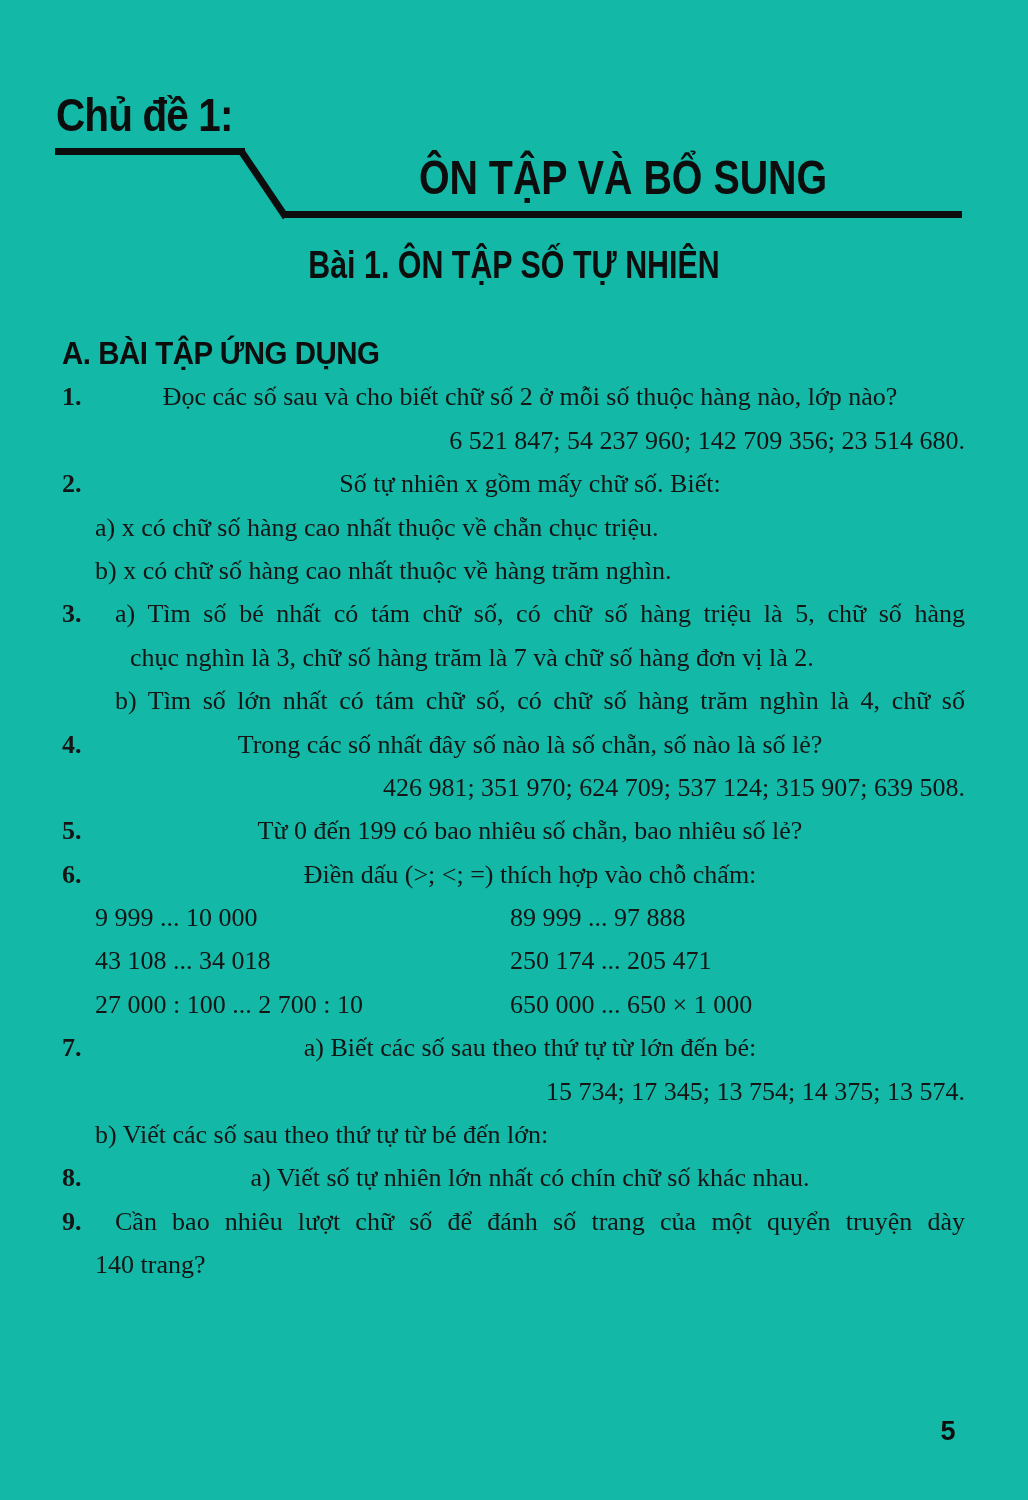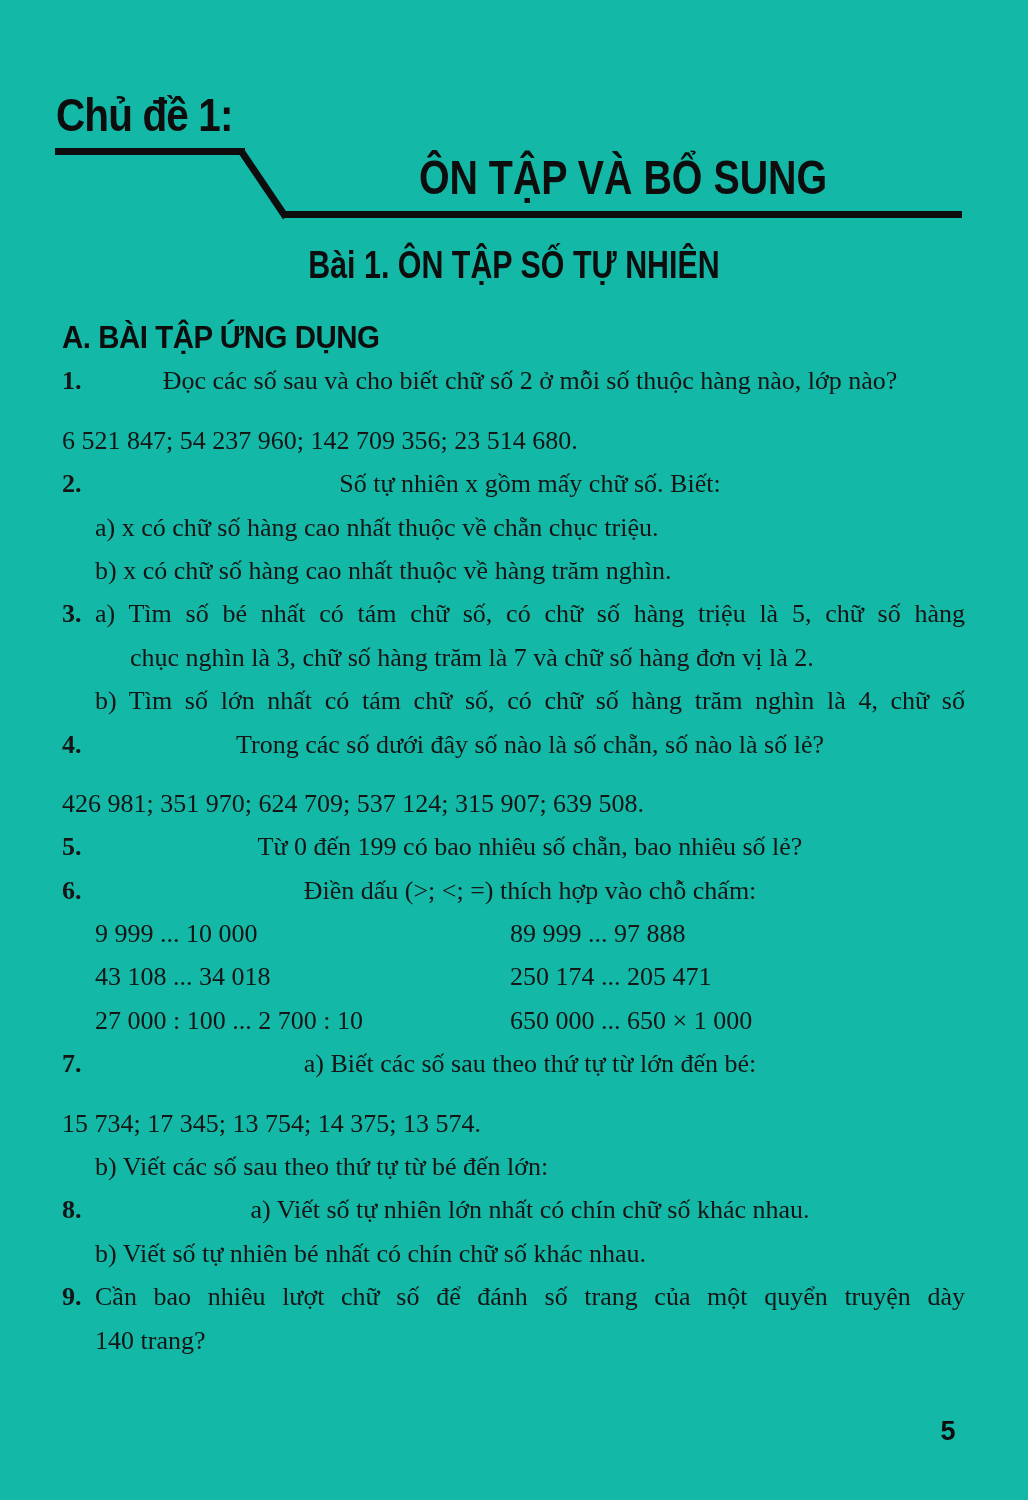--- a/index.html
+++ b/index.html
@@ -55,45 +55,45 @@
     line-height: 44px;
     transform: scaleX(0.80);
     transform-origin: center top;
     color: #0d0d0d;
     white-space: nowrap;
   }
 
   
   .content {
     position: absolute;
-    left: 62px; top: 316px;
+    left: 62px; top: 332px;
     width: 903px;
     font-size: 26px;
   }
   .line { display: flex; height: 43.4px; line-height: 43.4px; align-items: baseline; }
   .section-heading {
     height: 43.4px; line-height: 43.4px;
     font-family: "Liberation Sans", "DejaVu Sans", sans-serif;
     font-weight: bold;
     font-size: 31px;
     letter-spacing: -0.5px;
     transform: scaleX(0.95);
     transform-origin: left center;
     white-space: nowrap;
     color: #0d0d0d;
   }
   .pnum { flex: 0 0 33px; font-weight: bold; white-space: nowrap; }
   .txt  { flex: 1 1 auto; white-space: nowrap; text-align: center; }
-  .txt.just { white-space: normal; text-align: justify; text-align-last: justify; }
+  .txt.just { white-space: normal; text-align: justify; text-align-last: justify; margin-left: 20px; }
   .blockline {
     display: block;
     height: 43.4px; line-height: 43.4px;
     white-space: nowrap;
   }
-  .center { text-align: left; margin-top: 16px; }
+  .center { text-align: right; }
   .indent1 { padding-left: 33px; }
   .indent2 { padding-left: 68px; }
   .cmp-row { display: flex; height: 43.4px; line-height: 43.4px; padding-left: 33px; }
   .cmp-c1  { flex: 0 0 415px; white-space: nowrap; }
   .cmp-c2  { flex: 1 1 auto; white-space: nowrap; }
 
   .page-number {
     position: absolute;
     left: 926px; top: 1416px;
     width: 44px;
@@ -138,21 +138,21 @@
       <span class="txt just">a) Tìm số bé nhất có tám chữ số, có chữ số hàng triệu là 5, chữ số hàng</span>
     </div>
     <div class="blockline indent2">chục nghìn là 3, chữ số hàng trăm là 7 và chữ số hàng đơn vị là 2.</div>
     <div class="line">
       <span class="pnum"></span>
       <span class="txt just">b) Tìm số lớn nhất có tám chữ số, có chữ số hàng trăm nghìn là 4, chữ số</span>
     </div>
 
     <div class="line">
       <span class="pnum">4.</span>
-      <span class="txt">Trong các số dưới đây số nào là số chẵn, số nào là số lẻ?</span>
+      <span class="txt">Trong các số nhất đây số nào là số chẵn, số nào là số lẻ?</span>
     </div>
     <div class="blockline center">426 981; 351 970; 624 709; 537 124; 315 907; 639 508.</div>
 
     <div class="line">
       <span class="pnum">5.</span>
       <span class="txt">Từ 0 đến 199 có bao nhiêu số chẵn, bao nhiêu số lẻ?</span>
     </div>
 
     <div class="line">
       <span class="pnum">6.</span>
@@ -175,21 +175,20 @@
       <span class="pnum">7.</span>
       <span class="txt">a) Biết các số sau theo thứ tự từ lớn đến bé:</span>
     </div>
     <div class="blockline center">15 734; 17 345; 13 754; 14 375; 13 574.</div>
     <div class="blockline indent1">b) Viết các số sau theo thứ tự từ bé đến lớn:</div>
 
     <div class="line">
       <span class="pnum">8.</span>
       <span class="txt">a) Viết số tự nhiên lớn nhất có chín chữ số khác nhau.</span>
     </div>
-    <div class="blockline indent1">b) Viết số tự nhiên bé nhất có chín chữ số khác nhau.</div>
 
     <div class="line">
       <span class="pnum">9.</span>
       <span class="txt just">Cần bao nhiêu lượt chữ số để đánh số trang của một quyển truyện dày</span>
     </div>
     <div class="blockline indent1">140 trang?</div>
 
   </div>
 
   <div class="page-number">5</div>

